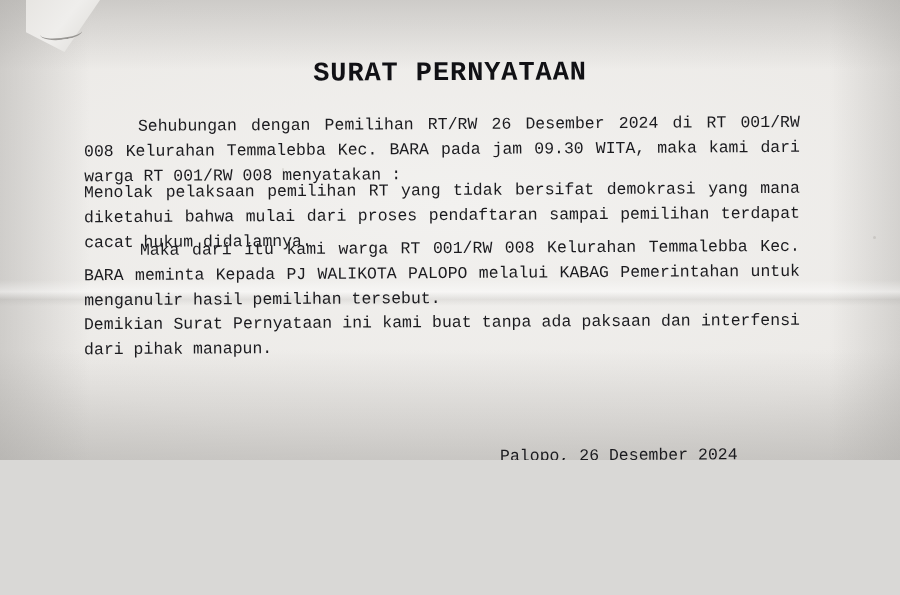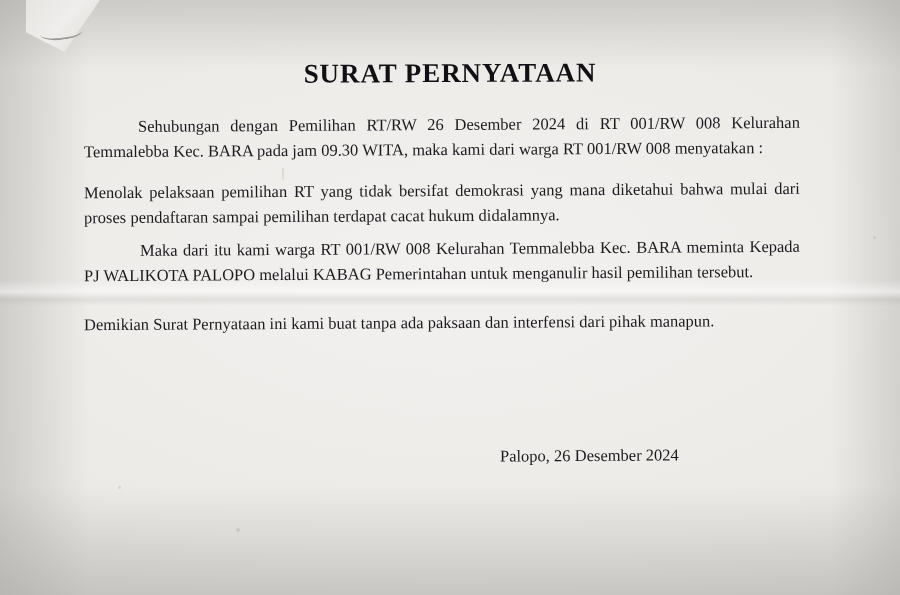--- a/index.html
+++ b/index.html
@@ -10,24 +10,25 @@
     width: 900px;
     height: 595px;
     overflow: hidden;
     background: #d9d8d6;
     font-family: "Liberation Serif", serif;
   }
 
   #page {
     position: relative;
     width: 900px;
-    height: 595px;
+    height: 460px;
     background:
       radial-gradient(ellipse 120% 90% at 50% 45%, #f2f1ef 0%, #eceae7 55%, #dddbd7 85%, #cfcdc9 100%);
     overflow: hidden;
+    font-family: Liberation Mono, monospace;
   }
 
   
   .shade-top {
     position: absolute;
     left: 0; top: 0; width: 900px; height: 70px;
     background: linear-gradient(to bottom, rgba(180,178,175,0.55), rgba(180,178,175,0) 100%);
     pointer-events: none;
   }
   .shade-bottom {

